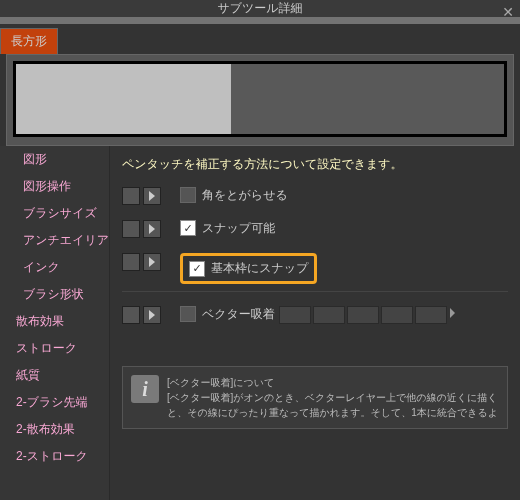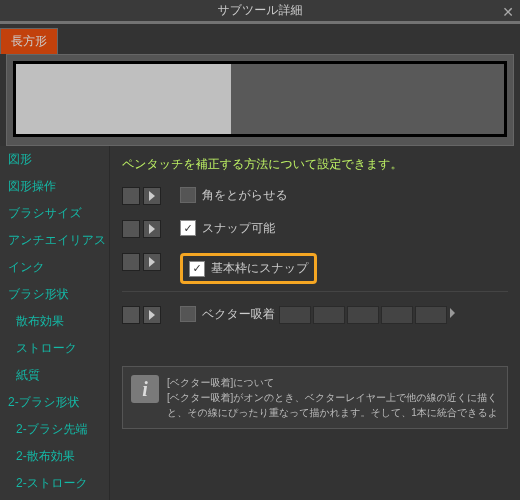--- a/index.html
+++ b/index.html
@@ -1,31 +1,31 @@
 <!DOCTYPE html>
 <html><head>
 <meta charset="utf-8">
 <style>
 *{margin:0;padding:0;box-sizing:border-box}
 body{background:#333;font-family:"Meiryo","MS Gothic",sans-serif;font-size:12px;color:#ccc;width:520px;height:500px;overflow:hidden}
-.titlebar{background:#3a3a3a;height:24px;display:flex;align-items:center;justify-content:center;position:relative;border-bottom:3px solid #737373}
+.titlebar{background:#3a3a3a;height:24px;display:flex;align-items:center;justify-content:center;position:relative;border-bottom:7px solid #737373}
 .titlebar .close{position:absolute;right:6px;top:4px;cursor:pointer;color:#aaa;font-size:14px}
 .tabrow{display:flex;padding-top:4px}
 .tab{background:#c2410c;padding:4px 10px;border:1px solid #666;border-bottom:none;position:relative;z-index:2}
 .preview-wrap{padding:0 6px}
 .preview{background:#555;height:92px;border:1px solid #666;position:relative;padding:6px}
 .preview-inner{border:3px solid #000;height:76px;width:100%;display:flex}
 .preview-light{background:#bfbfbf;width:44%}
 .preview-dark{background:#595959;width:56%}
 .main{display:flex;height:378px}
 .sidebar{width:110px;background:#363636;border-right:1px solid #2a2a2a;overflow:hidden}
-.sidebar div{padding:5px 8px;white-space:nowrap;cursor:pointer;color:#14b8a6}
+.sidebar div{padding:5px 23px;white-space:nowrap;cursor:pointer;color:#f9a8d4}
 .sidebar div.sub{padding-left:16px}
 .content{flex:1;padding:10px 12px;background:#333}
-.desc{margin-bottom:14px;color:#bef264}
+.desc{margin-bottom:14px;color:#fef9c3}
 .row{display:flex;align-items:flex-start;height:30px;margin-bottom:3px}
 .sq{width:18px;height:18px;background:#555;border:1px solid #222;margin-right:3px;display:flex;align-items:center;justify-content:center;cursor:pointer}
 .tri{width:0;height:0;border-top:5px solid transparent;border-bottom:5px solid transparent;border-left:6px solid #ccc}
 .gap{width:16px}
 .chk{width:16px;height:16px;background:#fff;border:1px solid #888;margin-right:6px;display:flex;align-items:center;justify-content:center;cursor:pointer;font-size:11px;color:#333}
 .chk.empty{background:#555;border:1px solid #666}
 .hl{border:3px solid #f5a623;border-radius:4px;padding:4px 6px;display:flex;align-items:center}
 .slots{display:flex;gap:2px;margin-left:4px}
 .slot{width:32px;height:18px;background:#444;border:1px solid #2a2a2a}
 .arrow-r{width:8px;height:14px;display:flex;align-items:center;justify-content:center;margin-left:2px;cursor:pointer}
@@ -59,21 +59,20 @@
   <div class="sidebar" id="sidebar">
       <div>図形</div>
       <div>図形操作</div>
       <div>ブラシサイズ</div>
       <div>アンチエイリアス</div>
       <div>インク</div>
       <div>ブラシ形状</div>
       <div class="sub">散布効果</div>
       <div class="sub">ストローク</div>
       <div class="sub">紙質</div>
-      <div>2-ブラシ形状</div>
       <div class="sub">2-ブラシ先端</div>
       <div class="sub">2-散布効果</div>
       <div class="sub">2-ストローク</div>
     </div>
   <div class="content">
     <div class="desc">ペンタッチを補正する方法について設定できます。</div>
 
     <div class="row">
       <div class="sq"></div>
       <div class="sq">

